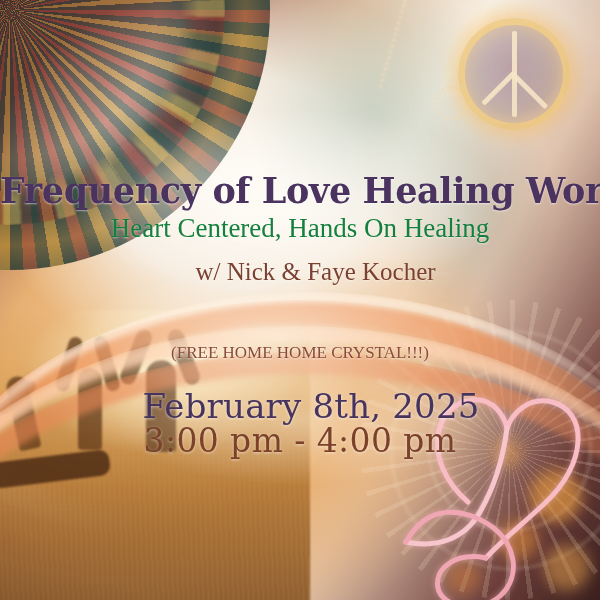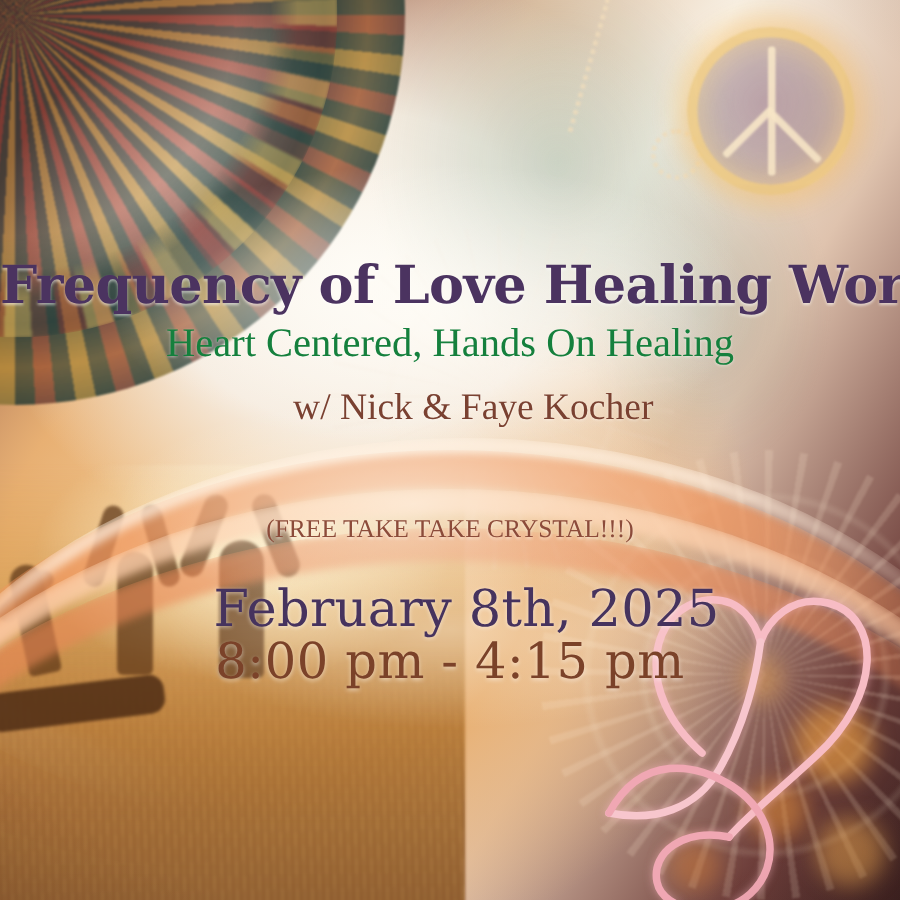--- a/index.html
+++ b/index.html
@@ -304,18 +304,18 @@
              C 146 224, 140 190, 112 172 C 88 157, 52 150, 30 190" fill="none" stroke="#f0a7b3" stroke-width="5" stroke-linecap="round"></path>
   </svg>
 
   <div class="layer bloom"></div>
   <div class="layer vignette"></div>
 
   <div class="content">
     <div class="line t-title">Frequency of Love Healing Workshop</div>
     <div class="line t-sub">Heart Centered, Hands On Healing</div>
     <div class="line t-host">w/ Nick &amp; Faye Kocher</div>
-    <div class="line t-free">(FREE TAKE TAKE CRYSTAL!!!)</div>
+    <div class="line t-free">(FREE HOME HOME CRYSTAL!!!)</div>
     <div class="line t-date">February 8th, 2025</div>
-    <div class="line t-time">8:00 pm - 4:15 pm</div>
+    <div class="line t-time">3:00 pm - 4:00 pm</div>
   </div>
 
 </div>
 
 </body></html>

